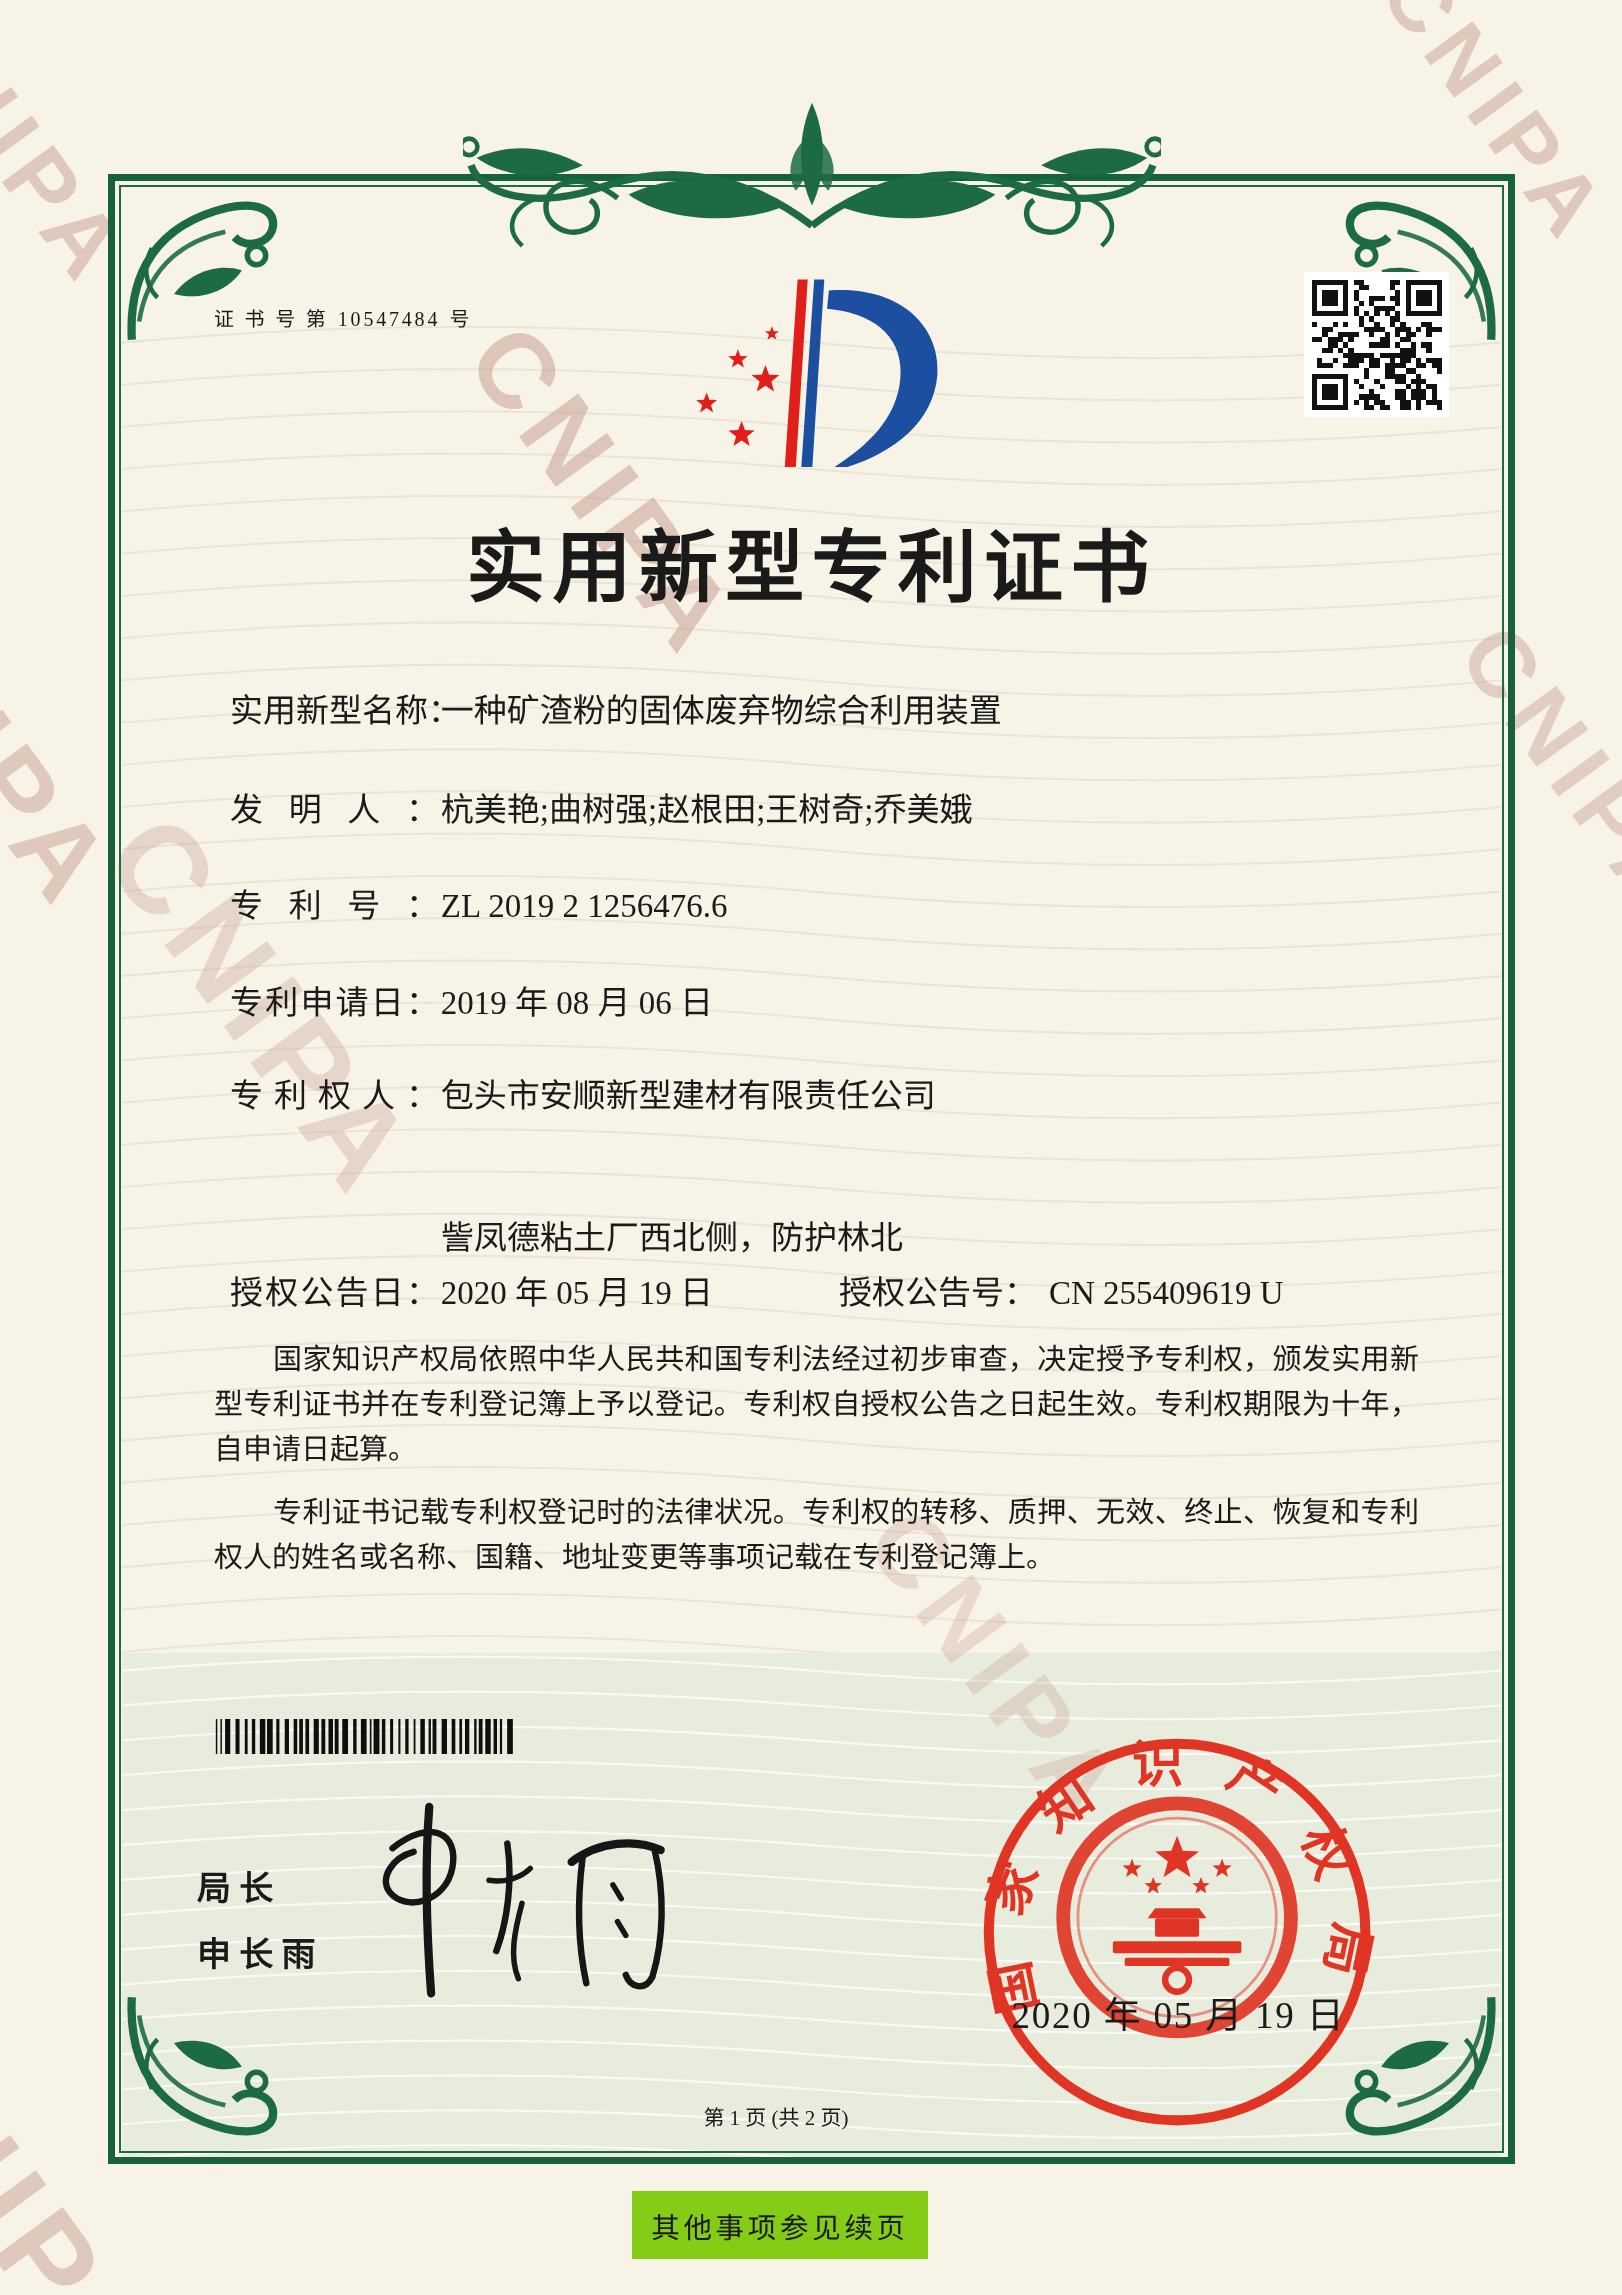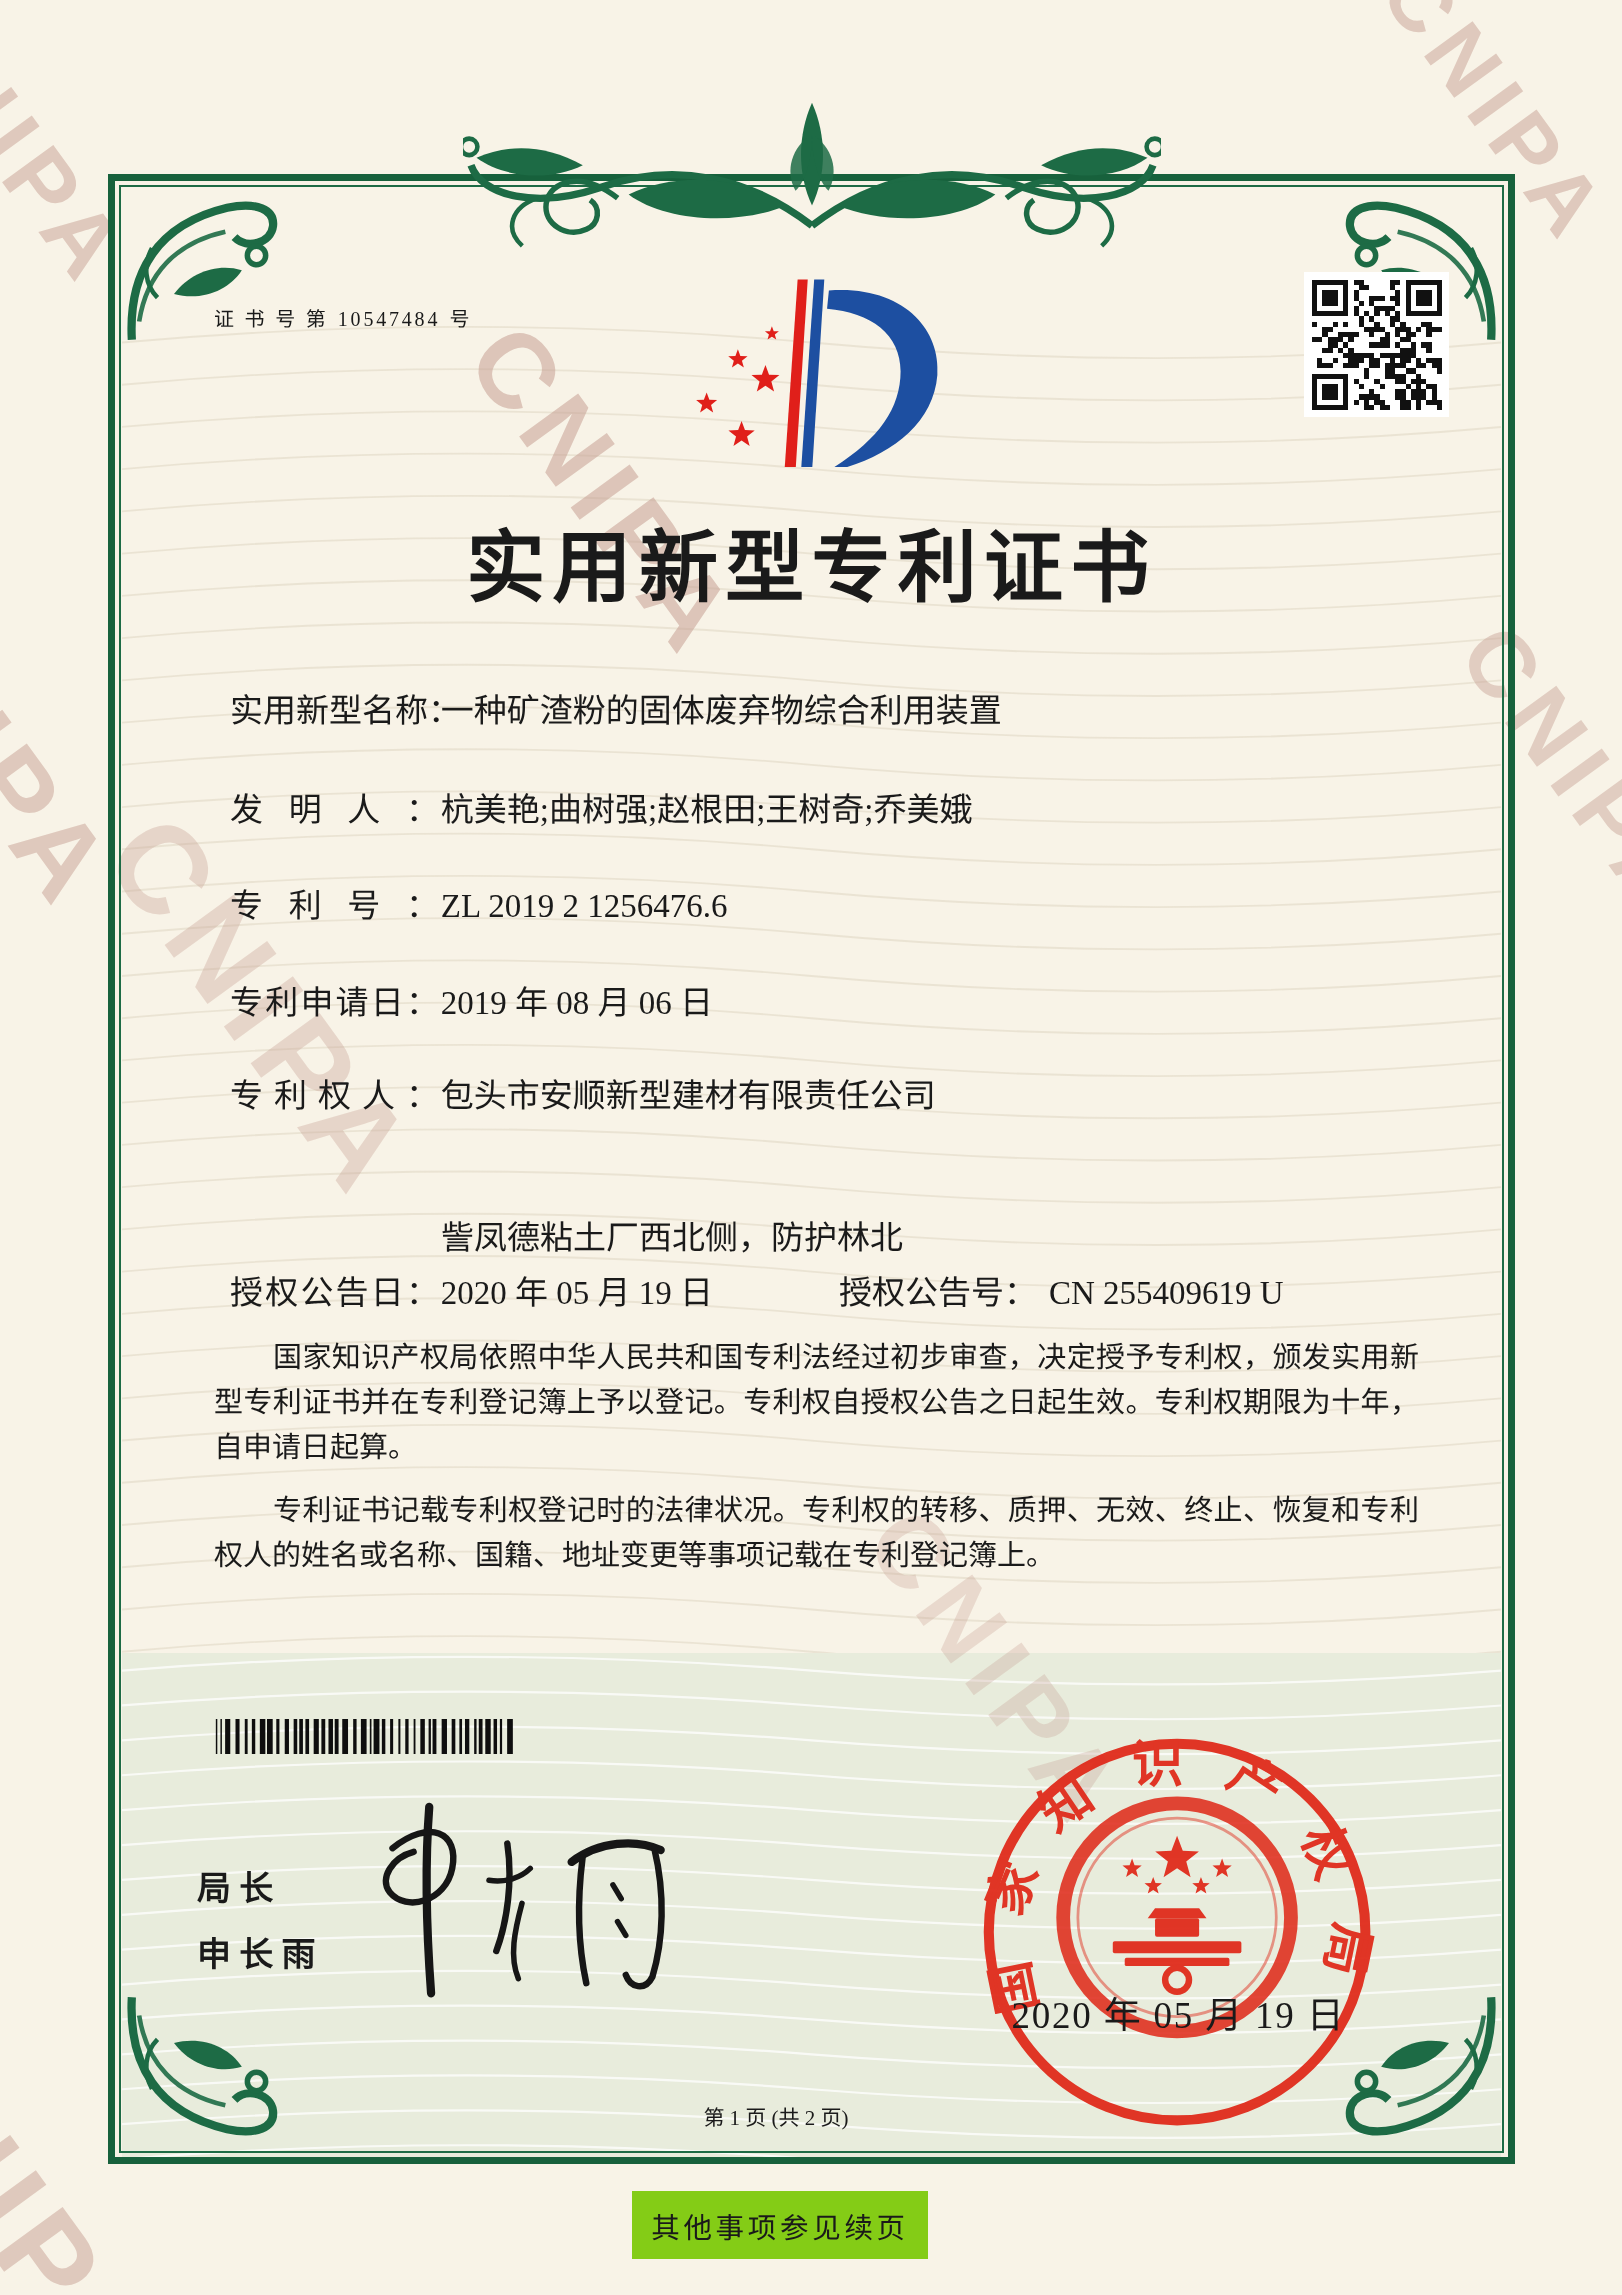--- a/index.html
+++ b/index.html
@@ -14,21 +14,21 @@
   .band{position:absolute;left:122px;top:1653px;width:1379px;height:508px;background:#e8ecdc;z-index:1;}
   .waves-upper{position:absolute;left:122px;top:321px;width:1379px;height:1332px;z-index:1;}
   .cert-line{position:absolute;left:214px;top:303px;font-size:20px;letter-spacing:2.8px;z-index:6;}
   .cert-line span{margin-right:9.2px;}
   .title{position:absolute;left:122px;top:503px;width:1379px;text-align:center;font-size:79px;
       font-weight:700;letter-spacing:7.3px;z-index:6;}
   .row{position:absolute;left:230px;font-size:33px;line-height:1.25;z-index:6;white-space:nowrap;}
   .row .lbl{display:inline-block;width:209px;text-align:justify;text-align-last:justify;vertical-align:top;}
   .row .val{margin-left:1.8px;}
   .para{position:absolute;left:214px;width:1205px;font-size:29px;line-height:45px;
-      text-align:justify;text-indent:59px;margin:0;z-index:6;font-family:Liberation Mono, monospace;}
+      text-align:justify;text-indent:59px;margin:0;z-index:6;}
   .director{position:absolute;left:197px;font-size:34px;font-weight:700;letter-spacing:8.3px;
       font-family:Liberation Sans, sans-serif;z-index:6;}
   .seal-date{position:absolute;left:990px;top:1985px;width:377px;text-align:center;
       font-size:37px;letter-spacing:1.8px;z-index:7;}
   .page-info{position:absolute;left:317px;top:2101px;width:918px;text-align:center;font-size:21px;z-index:6;}
   .note-box{position:absolute;left:632px;top:2191px;width:296px;height:68px;background:#84cc16;
       z-index:6;display:flex;align-items:center;justify-content:center;font-size:28.5px;letter-spacing:3.7px;}
   .qr-panel{position:absolute;left:1304px;top:272px;width:145px;height:145px;background:#ffffff;
       z-index:6;display:flex;align-items:center;justify-content:center;}
 </style>

